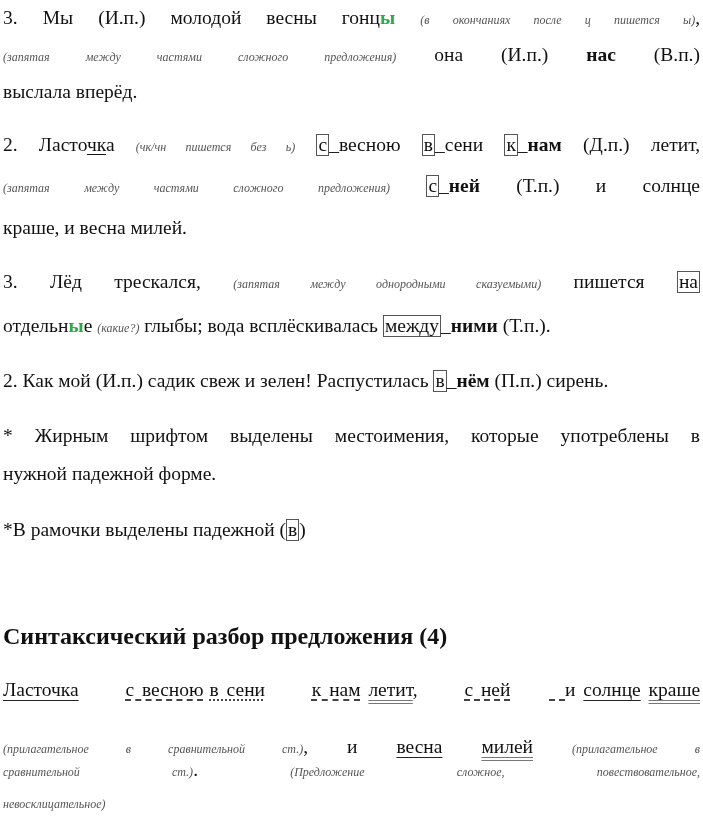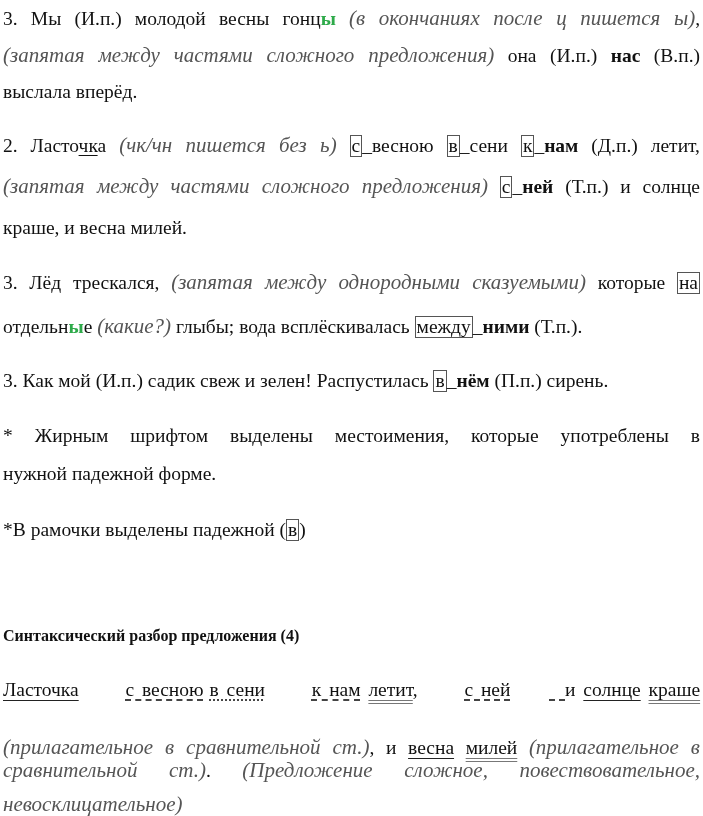--- a/index.html
+++ b/index.html
@@ -5,32 +5,32 @@
   html, body { margin: 0; padding: 0; background: #ffffff; }
   body {
     width: 703px; height: 816px; overflow: hidden; position: relative;
     font-family: "Liberation Serif", serif; color: #111;
   }
   .line {
     position: absolute; left: 3px; right: 3px;
     font-size: 19.5px; line-height: 24px; white-space: nowrap;
   }
   .j { text-align: justify; text-align-last: justify; }
-  .note { font-style: italic; color: #555; font-size: 21px; }
+  .note { font-style: italic; color: #555; font-size: 12px; }
   .b { font-weight: bold; text-align: center; }
   .green { color: #2eaa4a; font-weight: bold; }
   .box {
     border: 1px solid #555; padding: 0 1px; display: inline-block; line-height: 20px;
   }
   .u { text-decoration: underline; text-underline-offset: 3px; margin-top: 31px; }
   .subj { text-decoration: underline solid #222; text-underline-offset: 4px; }
   .pred { text-decoration: underline double #777; text-underline-offset: 4px; }
   .obj  { text-decoration: underline dashed #444; text-underline-offset: 4px; margin-left: 39px; }
   .adv  { text-decoration: underline dotted #444; text-underline-offset: 4px; margin-top: 15px; }
-  .heading { font-weight: bold; font-size: 16px; }
+  .heading { font-weight: bold; font-size: 24px; }
 </style>
 </head>
 <body>
 
 <div class="line j" style="top:6px">
   <span>3. Мы (И.п.) молодой весны гонц</span><span class="green">ы</span>
   <span class="note">(в окончаниях после ц пишется ы)</span><span>,</span>
 </div>
 <div class="line j" style="top:43px">
   <span class="note">(запятая между частями сложного предложения)</span>
@@ -51,33 +51,33 @@
 <div class="line j" style="top:174px">
   <span class="note">(запятая между частями сложного предложения)</span>
   <span><span class="box">с</span><span>_</span><span class="b">ней</span></span>
   <span>(Т.п.) и солнце</span>
 </div>
 <div class="line" style="top:216px">краше, и весна милей.</div>
 
 <div class="line j" style="top:270px">
   <span>3. Лёд трескался,</span>
   <span class="note">(запятая между однородными сказуемыми)</span>
-  <span>которые</span>
+  <span>пишется</span>
   <span class="box">на</span>
 </div>
 <div class="line" style="top:314px">
   <span>отдельн</span><span class="green">ы</span><span>е</span>
   <span class="note">(какие?)</span>
   <span>глыбы; вода всплёскивалась</span>
   <span class="box">между</span><span>_</span><span class="b">ними</span>
   <span>(Т.п.).</span>
 </div>
 
 <div class="line" style="top:369px">
-  <span>3. Как мой (И.п.) садик свеж и зелен! Распустилась</span>
+  <span>2. Как мой (И.п.) садик свеж и зелен! Распустилась</span>
   <span class="box">в</span><span>_</span><span class="b">нём</span>
   <span>(П.п.) сирень.</span>
 </div>
 
 <div class="line j" style="top:424px">* Жирным шрифтом выделены местоимения, которые употреблены в</div>
 <div class="line" style="top:462px">нужной падежной форме.</div>
 <div class="line" style="top:518px">
   <span>*В рамочки выделены падежной (</span><span class="box">в</span><span>)</span>
 </div>
 

